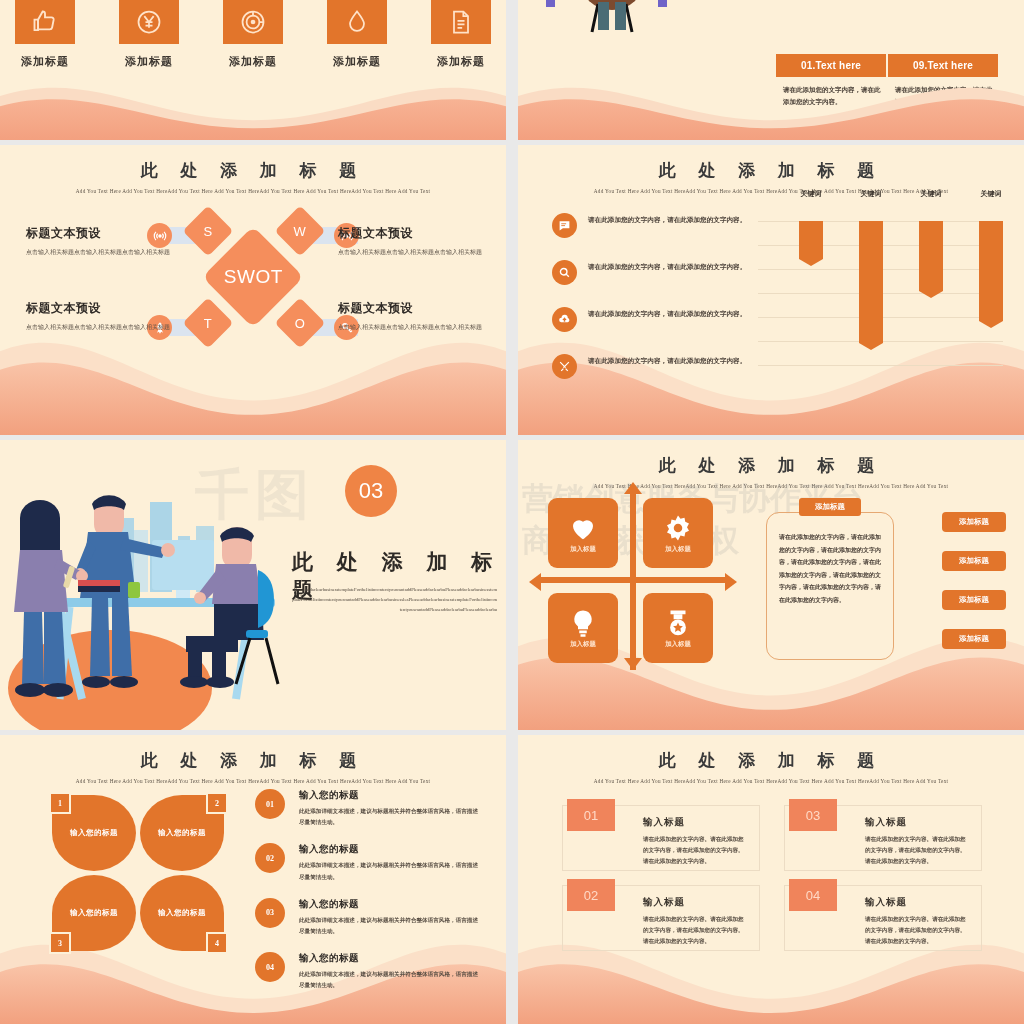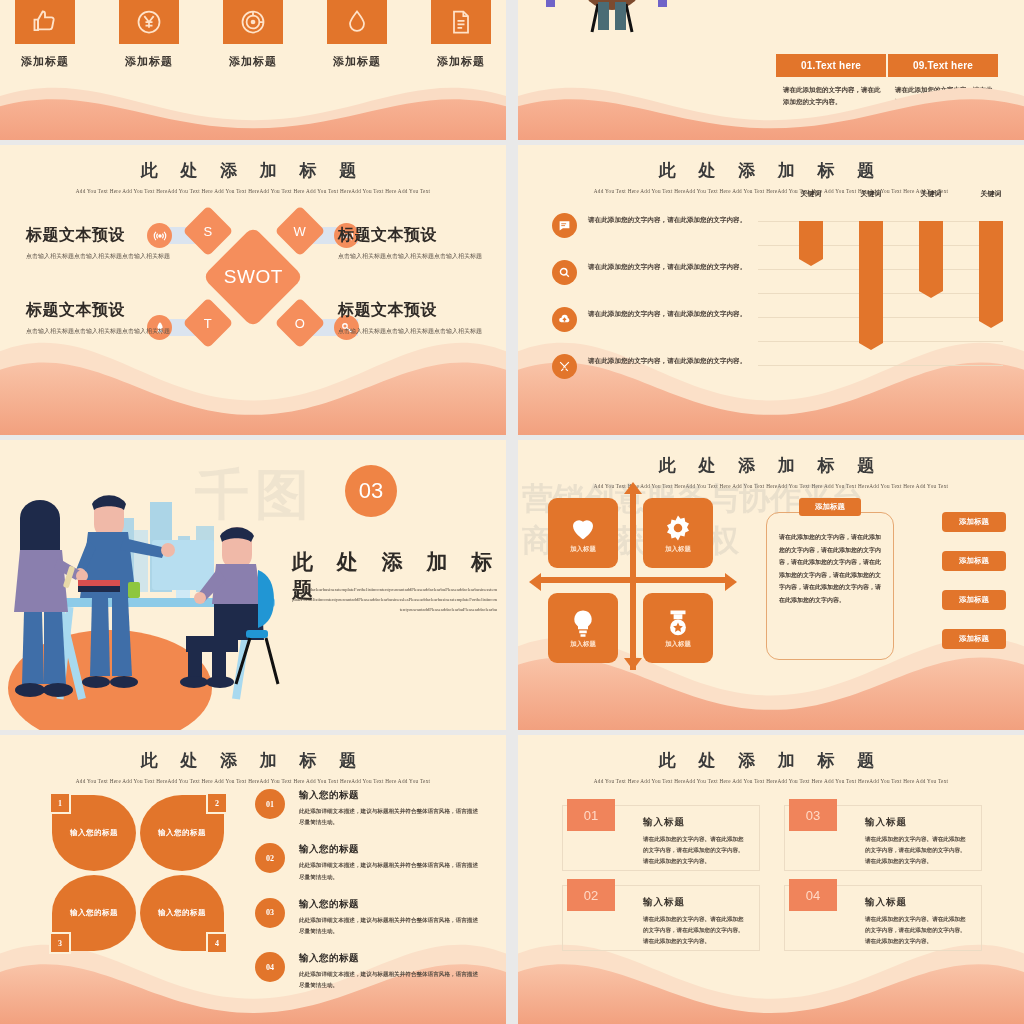--- a/index.html
+++ b/index.html
@@ -66,21 +66,21 @@
     flex:1;background:#e2752b;color:#fff;text-align:center;
     font-family:"Liberation Sans",sans-serif;
     font-weight:bold;font-size:10px;padding:6px 0;letter-spacing:.2px;
   }
   .tabtexts{ display:flex; gap:2px; margin-top:7px; }
   .tabtexts div{ flex:1; font-size:6.5px;color:#4a4038;line-height:1.9;padding-left:7px;font-weight:bold;}
 
   
   .swotwrap{ position:absolute; inset:0; z-index:3;}
   .swot-side{ position:absolute; width:150px; }
-  .swot-side h4{ font-size:16px;color:#2f2a26;font-weight:bold;margin-bottom:5px;letter-spacing:.5px;}
+  .swot-side h4{ font-size:12px;color:#2f2a26;font-weight:bold;margin-bottom:5px;letter-spacing:.5px;}
   .swot-side p{ font-size:6px;color:#5b5147;line-height:1.75;}
   .sw-tl{ left:26px; top:80px; }
   .sw-bl{ left:26px; top:155px; }
   .sw-tr{ right:18px; top:80px; text-align:left;}
   .sw-br{ right:18px; top:155px; text-align:left;}
   .dia{
     position:absolute;background:#f58e5c;transform:rotate(45deg);
     display:flex;align-items:center;justify-content:center;border-radius:5px;
   }
   .dia span{ transform:rotate(-45deg); color:#fff; font-family:"Liberation Sans",sans-serif;}

